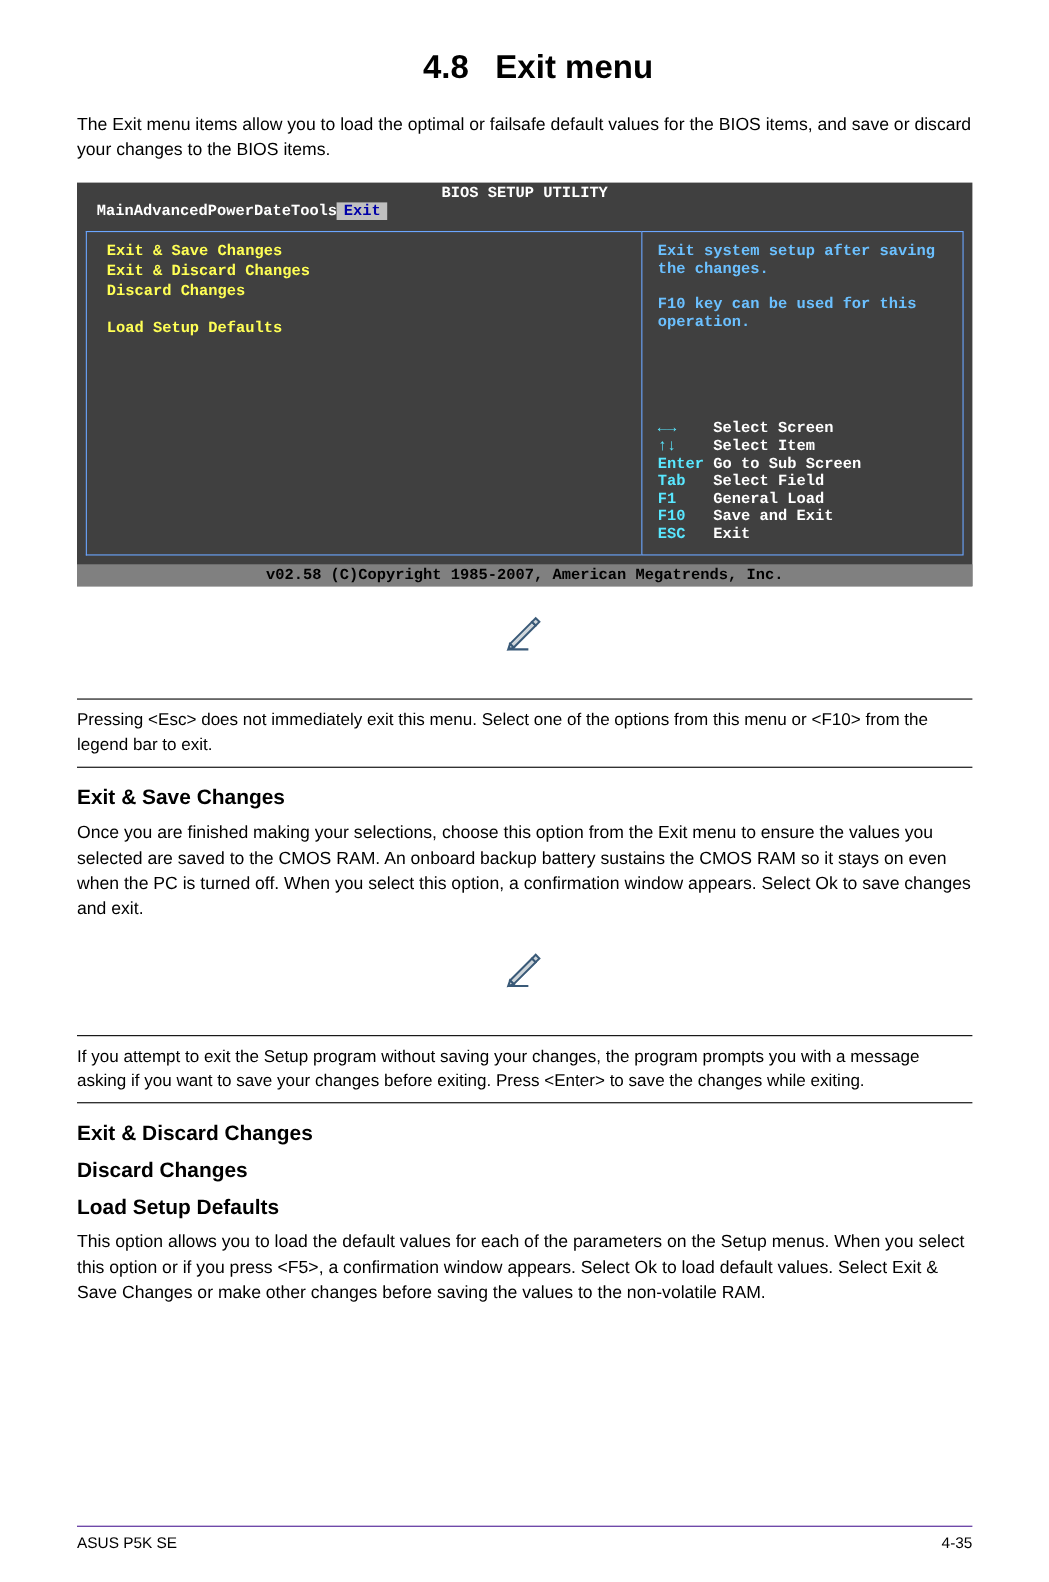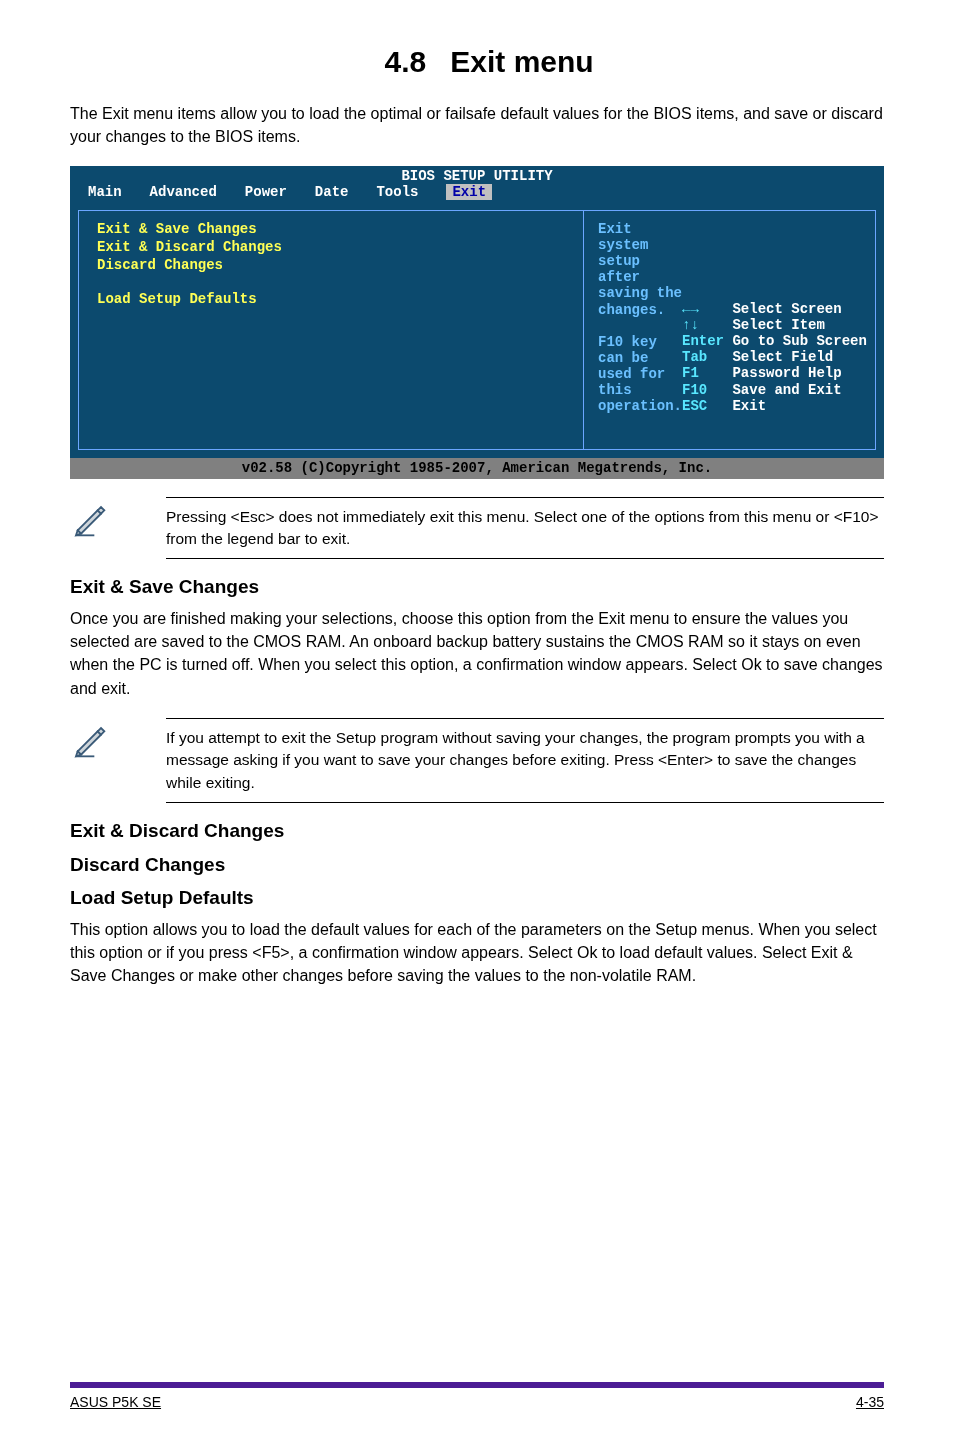--- a/index.html
+++ b/index.html
@@ -24,39 +24,38 @@
     margin: 0 0 18px 0;
     text-align: center;
   }
   .h1 .num { display: inline-block; width: 90px; }
   .body-p {
     margin: 0 0 18px 0;
   }
 
   
   .bios {
-    background: #0c4a6e;
+    background: #404040;
     color: #58f;
     font-family: "Courier New", monospace;
     font-weight: bold;
     font-size: 14px;
     line-height: 1.15;
     width: 100%;
     box-sizing: border-box;
     margin-bottom: 18px;
   }
   .bios-titlebar {
     color: #fff;
     text-align: center;
     padding: 2px 0 0 0;
     font-weight: bold;
   }
   .bios-menubar {
     display: flex;
-    gap: 28px;
     padding: 0 18px 2px 18px;
     color: #fff;
   }
   .bios-menubar span { }
   .bios-menubar .active {
     background: #c0c0c0;
     color: #0000a8;
     padding: 0 6px;
   }
   .bios-body {
@@ -70,21 +69,21 @@
     padding: 10px 0 140px 18px;
     color: #ffff55;
   }
   .bios-left div { margin-bottom: 2px; }
   .bios-left .gap { height: 14px; }
   .bios-right {
     width: 265px;
     border: 1px solid #6ba6ff;
     padding: 10px 12px 10px 14px;
     display: flex;
-    flex-direction: row;
+    flex-direction: column;
     justify-content: space-between;
   }
   .bios-help-top {
     color: #6bc0ff;
     white-space: pre-line;
   }
   .bios-nav {
     color: #fff;
     white-space: pre;
     margin-top: 80px;
@@ -96,23 +95,24 @@
     text-align: center;
     padding: 2px 16px;
     font-family: "Courier New", monospace;
     font-weight: bold;
     font-size: 14px;
   }
 
   
   .note-row {
     display: flex;
-    align-items: flex-start;
-    gap: 54px;
+    align-items: center;
+    gap: 42px;
     margin: 0 0 14px 0;
+    flex-direction: column;
   }
   .note-icon {
     width: 42px;
     flex: 0 0 42px;
     display: flex;
     align-items: center;
     justify-content: center;
   }
   .note-icon svg { width: 40px; height: 40px; }
   .note-text {
@@ -127,26 +127,25 @@
     font-size: 19px;
     font-weight: bold;
     margin: 6px 0 6px 0;
   }
 
   .footer {
     position: absolute;
     left: 70px;
     right: 70px;
     bottom: 26px;
-    border-top: 6px solid #4c1d95;
+    border-top: 1px solid #4c1d95;
     padding-top: 4px;
     font-size: 14px;
     display: flex;
     justify-content: space-between;
-    text-decoration: underline;
   }
 </style>
 </head>
 <body>
 
 <div class="page">
 
   <h1 class="h1">
     <span class="num">4.8</span><span>Exit menu</span>
   </h1>
@@ -172,21 +171,21 @@
         <div>Load Setup Defaults</div>
       </div>
       <div class="bios-right">
         <div class="bios-help-top">Exit system setup after saving the changes.
 
 F10 key can be used for this operation.</div>
         <div class="bios-nav"><span class="cyan">←→</span>    <span>Select Screen</span>
 <span class="cyan">↑↓</span>    <span>Select Item</span>
 <span class="cyan">Enter</span> <span>Go to Sub Screen</span>
 <span class="cyan">Tab</span>   <span>Select Field</span>
-<span class="cyan">F1</span>    <span>Password Help</span>
+<span class="cyan">F1</span>    <span>General Load</span>
 <span class="cyan">F10</span>   <span>Save and Exit</span>
 <span class="cyan">ESC</span>   <span>Exit</span></div>
       </div>
     </div>
     <div class="bios-footer">v02.58 (C)Copyright 1985-2007, American Megatrends, Inc.</div>
   </div>
 
   <div class="note-row">
     <div class="note-icon">
       <svg viewBox="0 0 48 48">

